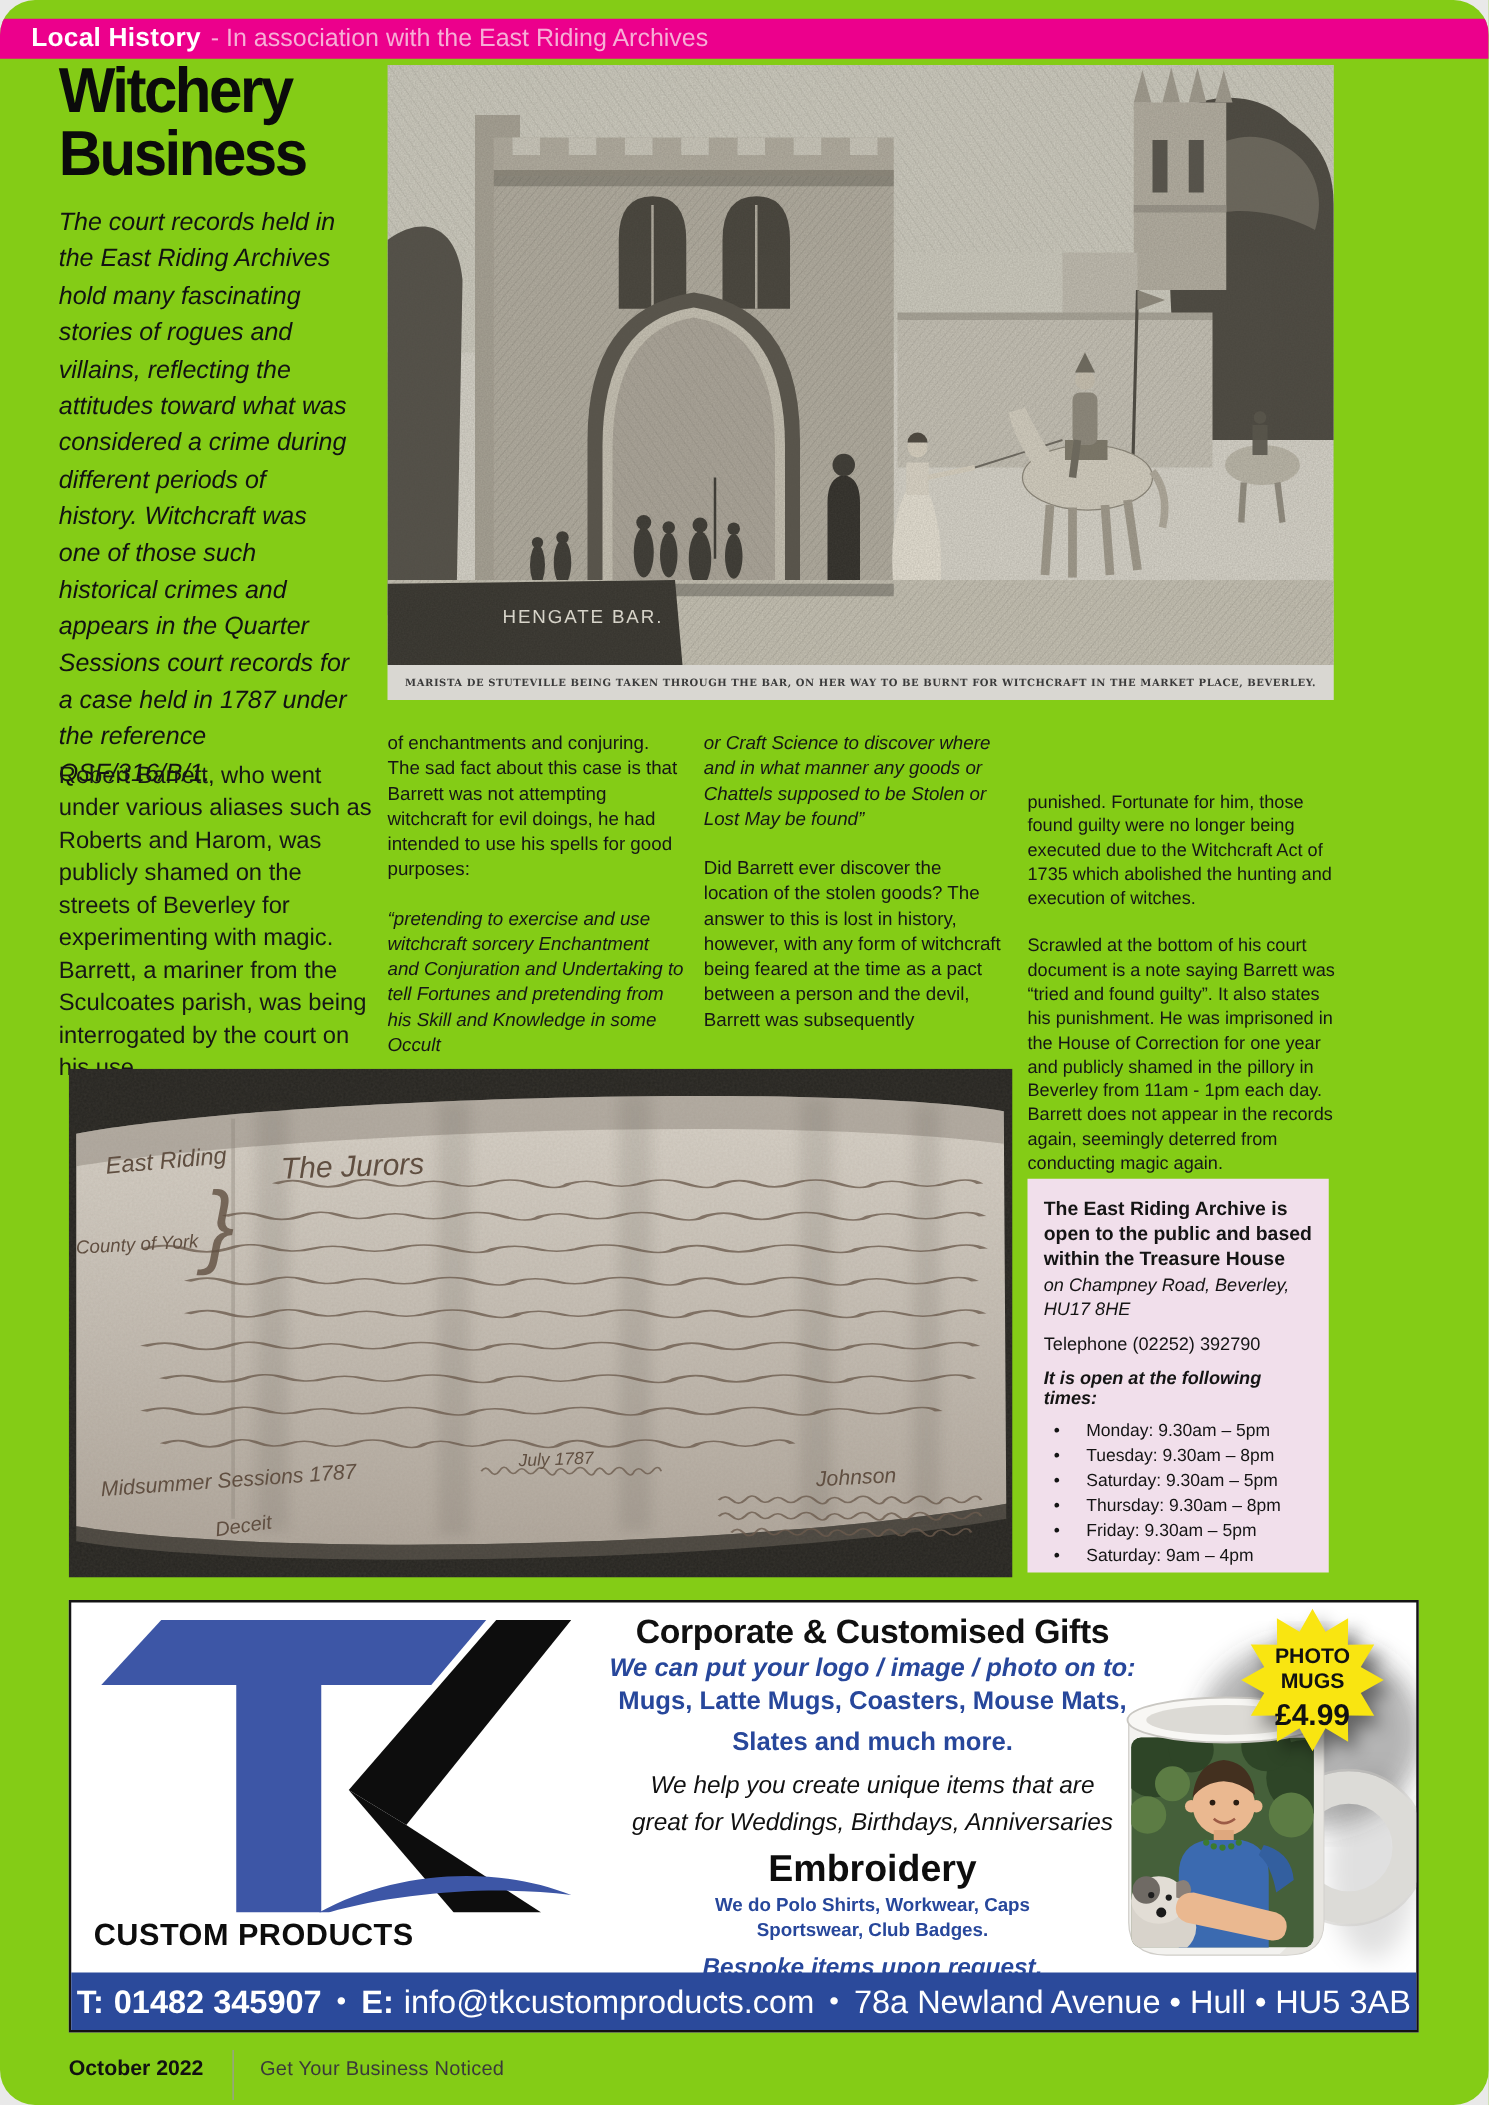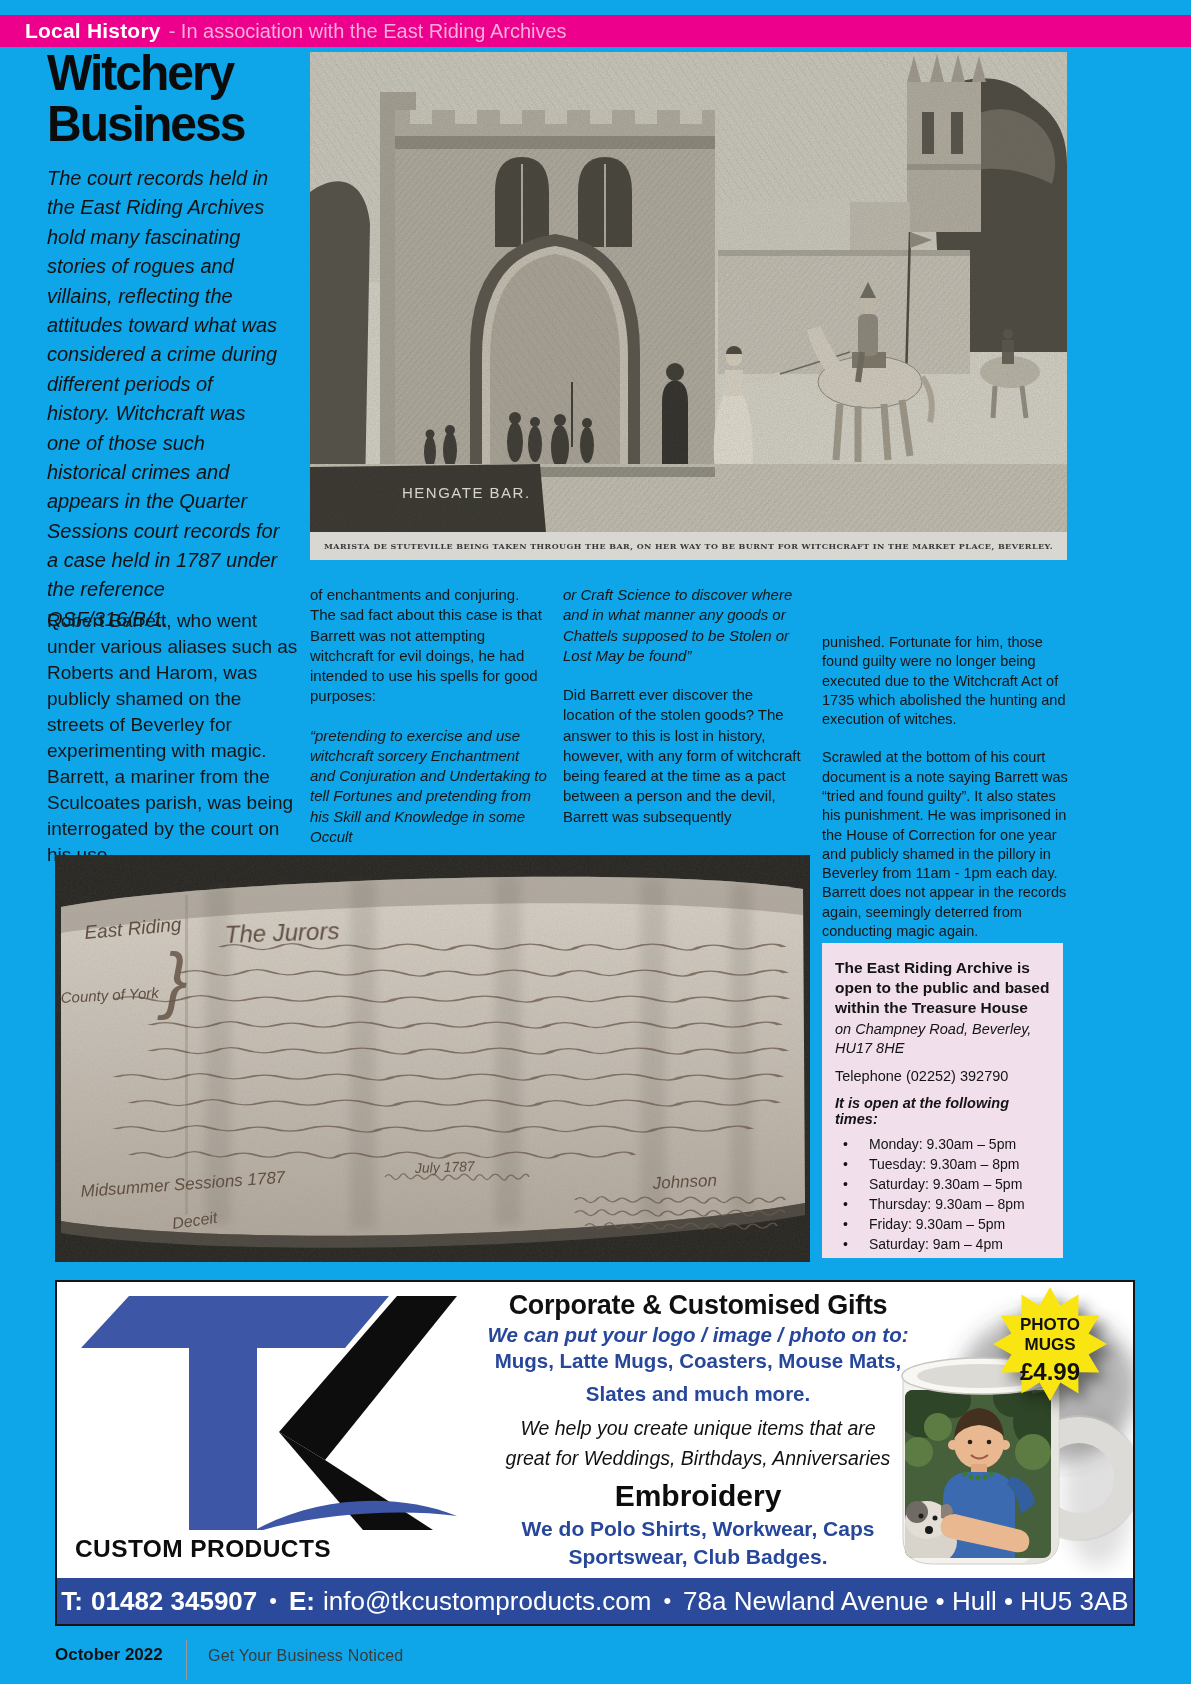--- a/index.html
+++ b/index.html
@@ -1,17 +1,17 @@
 <!DOCTYPE html>
 <html><head>
 <meta charset="utf-8">
 <style>
   * { margin:0; padding:0; box-sizing:border-box; }
   body { background:#e9e9e9; font-family:"Liberation Sans", sans-serif; }
-  .page { position:relative; width:1191px; height:1684px; background:#0ea5e9; margin:0 auto; overflow:hidden; }
+  .page { position:relative; width:1191px; height:1684px; background:#84cc16; margin:0 auto; overflow:hidden;border-radius:28px; }
   .abs { position:absolute; }
 
   
   .banner { left:0; top:15px; width:1191px; height:32px; background:#EC008C; color:#fff;
             display:flex; align-items:center; padding-left:25px; }
   .banner .t { font-weight:bold; font-size:21px; letter-spacing:0.2px; }
   .banner .s { font-size:20px; color:#f6aed6; margin-left:8px; font-weight:400; }
 
   
   .headline { left:47px; top:48px; width:260px; color:#0b0b0b; font-weight:900;
@@ -53,21 +53,21 @@
   .ad { left:55px; top:1280px; width:1080px; height:346px; border:2px solid #141414; background:#fff; }
   .ad .logo { left:10px; top:8px; }
   .ad .logocap { left:18px; top:253px; font-size:24.5px; font-weight:bold; letter-spacing:0.4px; color:#0d0d0d; }
   .ad .stack { left:395px; top:8px; width:492px; text-align:center; }
   .ad .stack .h1 { font-size:27px; font-weight:800; color:#101010; letter-spacing:-0.3px; }
   .ad .stack .bi { font-size:20.5px; font-weight:bold; font-style:italic; color:#27479b; margin-top:2px; }
   .ad .stack .b  { font-size:20.5px; font-weight:bold; color:#27479b; margin-top:2px; }
   .ad .stack .b2 { font-size:20.5px; font-weight:bold; color:#27479b; margin-top:9px; }
   .ad .stack .it { font-size:19.5px; font-style:italic; color:#111; margin-top:7px; line-height:1.55; }
   .ad .stack .h2 { font-size:30px; font-weight:900; color:#0d0d0d; margin-top:6px; }
-  .ad .stack .bb { font-size:21px; font-weight:bold; color:#27479b; line-height:1.32; margin-top:2px; }
+  .ad .stack .bb { font-size:15px; font-weight:bold; color:#27479b; line-height:1.32; margin-top:2px; }
   .ad .stack .bq { font-size:19.5px; font-weight:bold; font-style:italic; color:#27479b; margin-top:8px; }
   .ad .photo { left:826px; top:10px; }
   .ad .star { left:933px; top:2px; filter:drop-shadow(6px 8px 7px rgba(0,0,0,0.45)); }
   .bluebar { left:0; bottom:0; width:100%; height:46px; background:#2b4a9b; color:#fff;
              display:flex; align-items:center; justify-content:center; font-size:26px; white-space:nowrap; }
   .bluebar .lbl { font-weight:bold; margin-right:8px; }
   .bluebar .ph { font-weight:bold; }
   .bluebar .dot { margin:0 12px; font-size:22px; }
   .bluebar .rg { font-weight:400; }
 

